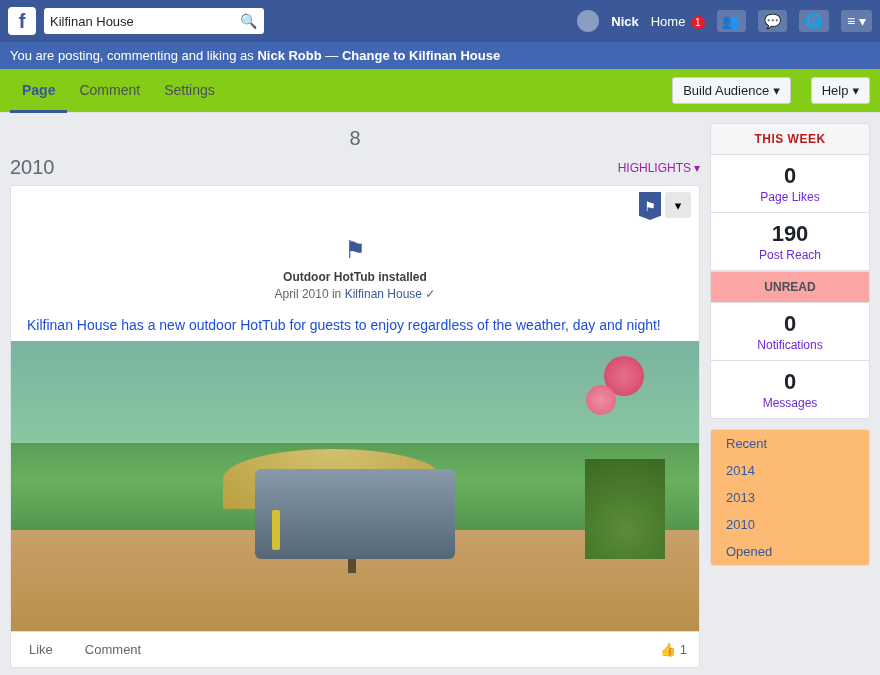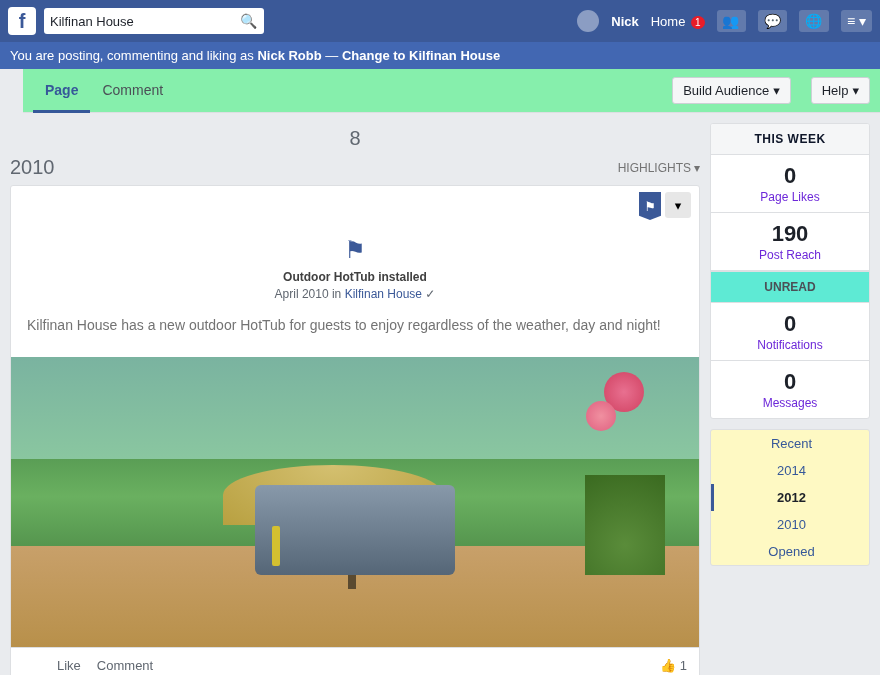--- a/index.html
+++ b/index.html
@@ -99,27 +99,26 @@
       font-size: 13px;
     }
     #notification-bar a {
       color: #fff;
       font-weight: bold;
       text-decoration: none;
     }
 
     
     #secondary-nav {
-      background: #86efac;
+      background: #84cc16;
       border-bottom: 1px solid #dddfe2;
       display: flex;
       align-items: center;
       padding: 16px 10px;
       height: 44px;
-      margin-left: 23px;
     }
     .sec-nav-tab {
       padding: 12px 12px;
       color: #4b4f56;
       font-size: 14px;
       cursor: pointer;
       border-bottom: 3px solid transparent;
       margin-bottom: -1px;
     }
     .sec-nav-tab.active {
@@ -165,21 +164,21 @@
       color: #606770;
       font-size: 18px;
       padding: 6px 0;
       display: flex;
       align-items: center;
       justify-content: space-between;
     }
     .highlights-btn {
       background: none;
       border: none;
-      color: #737373;
+      color: #a21caf;
       font-size: 12px;
       cursor: pointer;
       display: flex;
       align-items: center;
       gap: 3px;
       text-transform: uppercase;
     }
 
     
     .post-card {
@@ -225,22 +224,22 @@
     .action-icon-btn {
       background: #e7e7e7;
       border: none;
       border-radius: 3px;
       width: 26px; height: 26px;
       cursor: pointer;
       font-size: 13px;
       display: flex; align-items: center; justify-content: center;
     }
     .post-body {
-      padding: 8px 16px 24px;
-      color: #737373;
+      padding: 8px 16px 8px;
+      color: #1d4ed8;
       font-size: 14px;
     }
     .post-image {
       width: 100%;
       height: 290px;
       background: linear-gradient(160deg, #4a7c59 0%, #2d5a3d 30%, #3a6b44 50%, #8fbc5e 70%, #d4edda 100%);
       position: relative;
       overflow: hidden;
     }
     
@@ -319,22 +318,21 @@
 
     .post-footer {
       border-top: 1px solid #dddfe2;
       padding: 6px 12px;
       display: flex;
       align-items: center;
       justify-content: space-between;
     }
     .post-actions {
       display: flex;
-      gap: 4px;
-      margin-left: 28px;
+      gap: 20px;
     }
     .post-action-btn {
       background: none;
       border: none;
       color: #606770;
       font-size: 13px;
       cursor: pointer;
       padding: 4px 6px;
     }
     .post-likes {
@@ -355,59 +353,58 @@
       margin-bottom: 10px;
       overflow: hidden;
     }
     .widget-title {
       background: #f5f6f7;
       border-bottom: 1px solid #dddfe2;
       padding: 8px 12px;
       font-size: 12px;
       font-weight: bold;
       text-transform: uppercase;
-      color: #0f172a;
+      color: #b91c1c;
       text-align: center;
       letter-spacing: 0.5px;
     }
     .widget-stat {
       text-align: center;
       padding: 8px 12px;
       border-bottom: 1px solid #dddfe2;
     }
     .widget-stat:last-child { border-bottom: none; }
     .stat-number {
       font-size: 22px;
       font-weight: bold;
       color: #1d2129;
       display: block;
     }
     .stat-label {
       font-size: 12px;
       color: #6d28d9;
     }
     .unread-title {
-      background: #5eead4;
+      background: #fca5a5;
       border-top: 1px solid #dddfe2;
       border-bottom: 1px solid #dddfe2;
       padding: 8px 12px;
       font-size: 12px;
       font-weight: bold;
       text-transform: uppercase;
       color: #4b4f56;
       text-align: center;
     }
 
     
     .timeline-nav {
-      background: #fef9c3;
+      background: #fdba74;
       border: 1px solid #dddfe2;
       border-radius: 3px;
       overflow: hidden;
-      text-align: center;
     }
     .timeline-nav-item {
       padding: 6px 12px;
       font-size: 13px;
       color: #365899;
       cursor: pointer;
       border-left: 3px solid transparent;
     }
     .timeline-nav-item.active {
       border-left: 3px solid #3b5998;
@@ -451,20 +448,21 @@
   </div>
 </div>
 
 <div id="notification-bar">
   <span>You are posting, commenting and liking as </span><a>Nick Robb</a><span> — </span><a>Change to Kilfinan House</a>
 </div>
 
 <div id="secondary-nav">
   <div class="sec-nav-tab active">Page</div>
   <div class="sec-nav-tab">Comment</div>
+  <div class="sec-nav-tab">Settings</div>
   <div id="sec-nav-right">
     <button class="sec-nav-btn">
       <span>Build Audience</span>
       <span>▾</span>
     </button>
     <button class="sec-nav-btn">
       <span>Help</span>
       <span>▾</span>
     </button>
   </div>
@@ -554,19 +552,19 @@
       </div>
       <div class="widget-stat">
         <span class="stat-number">0</span>
         <span class="stat-label">Messages</span>
       </div>
     </div>
 
     <div class="timeline-nav">
       <div class="timeline-nav-item">Recent</div>
       <div class="timeline-nav-item">2014</div>
-      <div class="timeline-nav-item active">2012</div>
+      <div class="timeline-nav-item">2013</div>
       <div class="timeline-nav-item">2010</div>
       <div class="timeline-nav-item">Opened</div>
     </div>
 
   </div>
 </div>
 
 </body></html>

